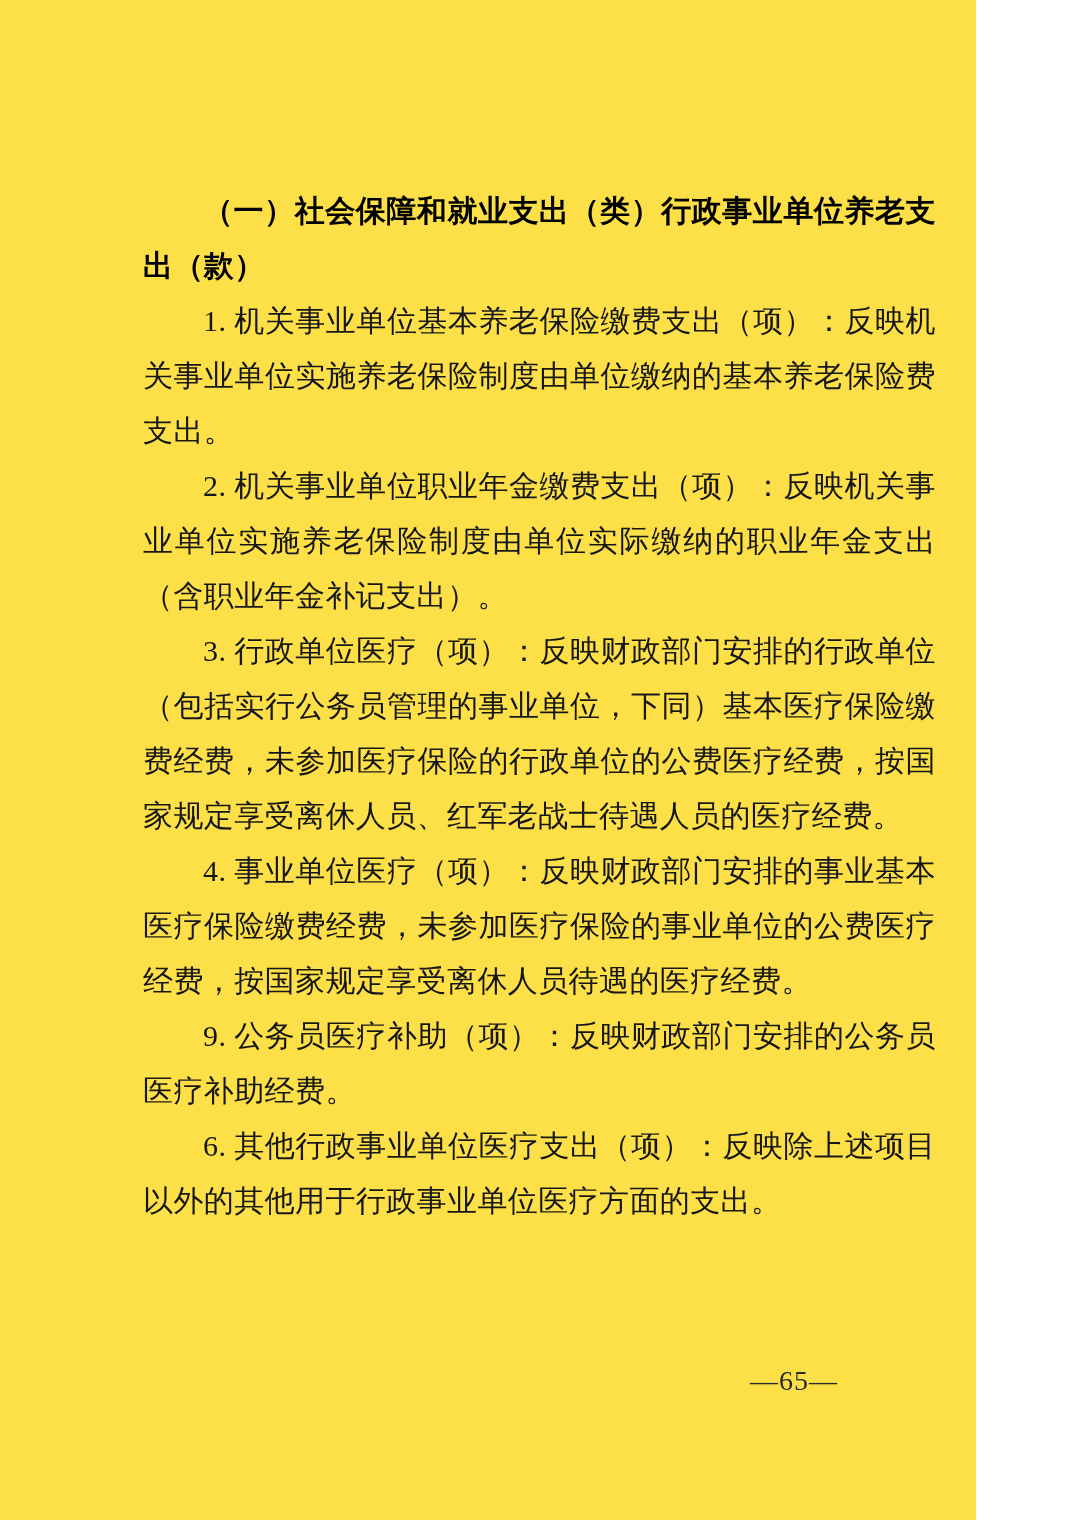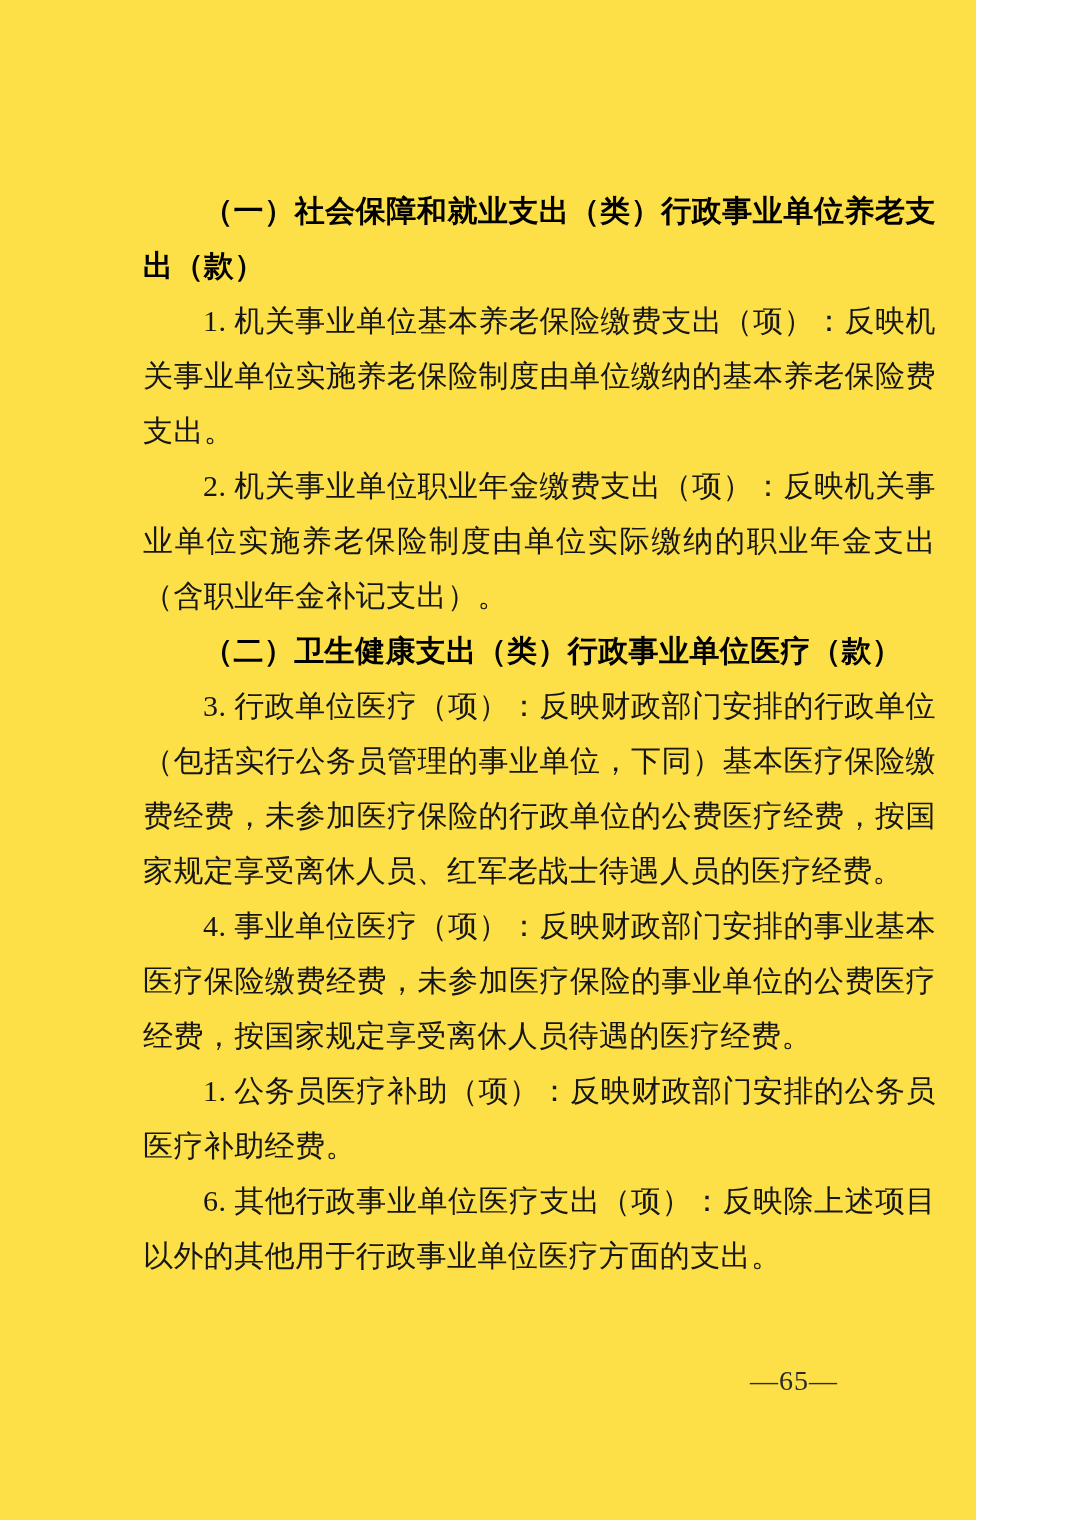--- a/index.html
+++ b/index.html
@@ -48,21 +48,20 @@
   }
 </style>
 </head>
 <body>
 
 <div class="page">
   <div class="content">
     <p class="heading">（一）社会保障和就业支出（类）行政事业单位养老支出（款）</p>
     <p class="para">1. 机关事业单位基本养老保险缴费支出（项）：反映机关事业单位实施养老保险制度由单位缴纳的基本养老保险费支出。</p>
     <p class="para">2. 机关事业单位职业年金缴费支出（项）：反映机关事业单位实施养老保险制度由单位实际缴纳的职业年金支出（含职业年金补记支出）。</p>
-    <p class="heading">（二）卫生健康支出（类）行政事业单位医疗（款）</p>
     <p class="para">3. 行政单位医疗（项）：反映财政部门安排的行政单位（包括实行公务员管理的事业单位，下同）基本医疗保险缴费经费，未参加医疗保险的行政单位的公费医疗经费，按国家规定享受离休人员、红军老战士待遇人员的医疗经费。</p>
     <p class="para">4. 事业单位医疗（项）：反映财政部门安排的事业基本医疗保险缴费经费，未参加医疗保险的事业单位的公费医疗经费，按国家规定享受离休人员待遇的医疗经费。</p>
-    <p class="para">1. 公务员医疗补助（项）：反映财政部门安排的公务员医疗补助经费。</p>
+    <p class="para">9. 公务员医疗补助（项）：反映财政部门安排的公务员医疗补助经费。</p>
     <p class="para">6. 其他行政事业单位医疗支出（项）：反映除上述项目以外的其他用于行政事业单位医疗方面的支出。</p>
   </div>
 
   <div class="page-number">—65—</div>
 </div>
 
 </body></html>

